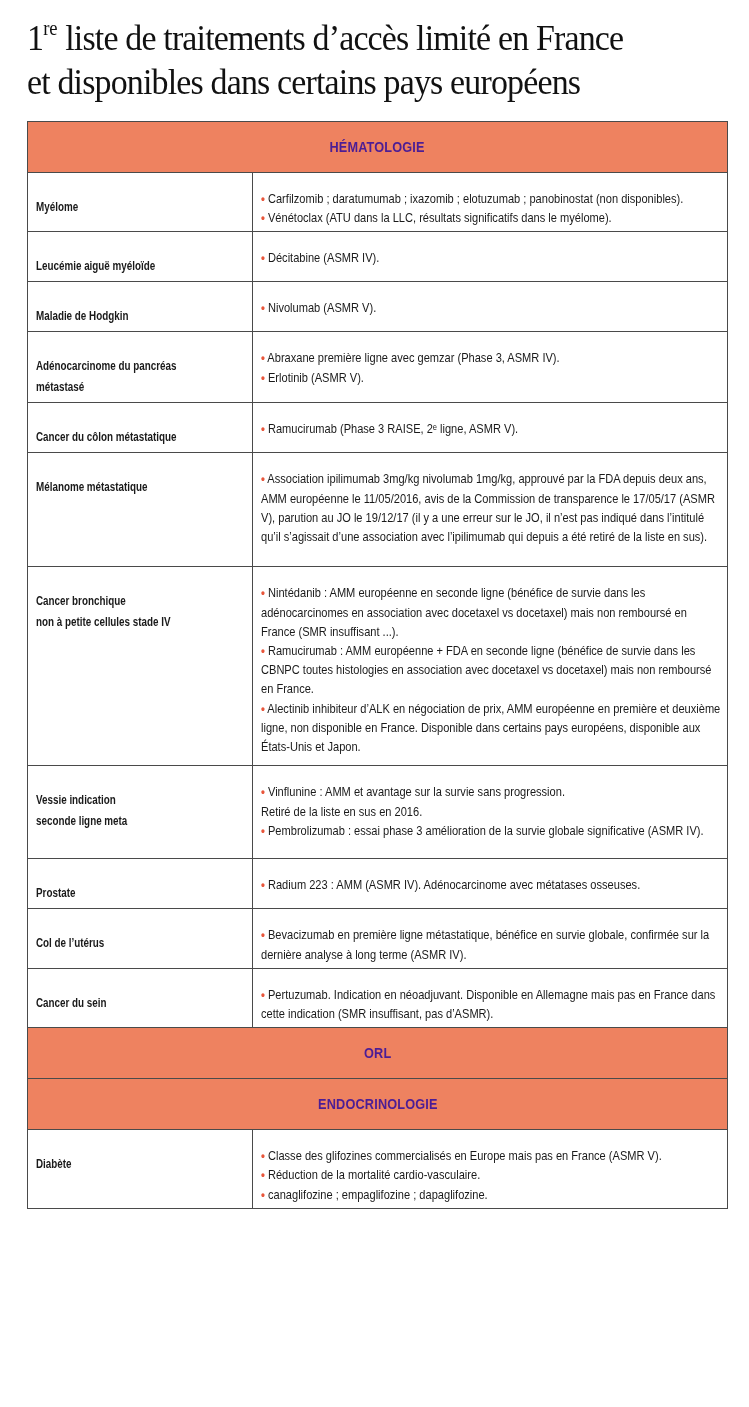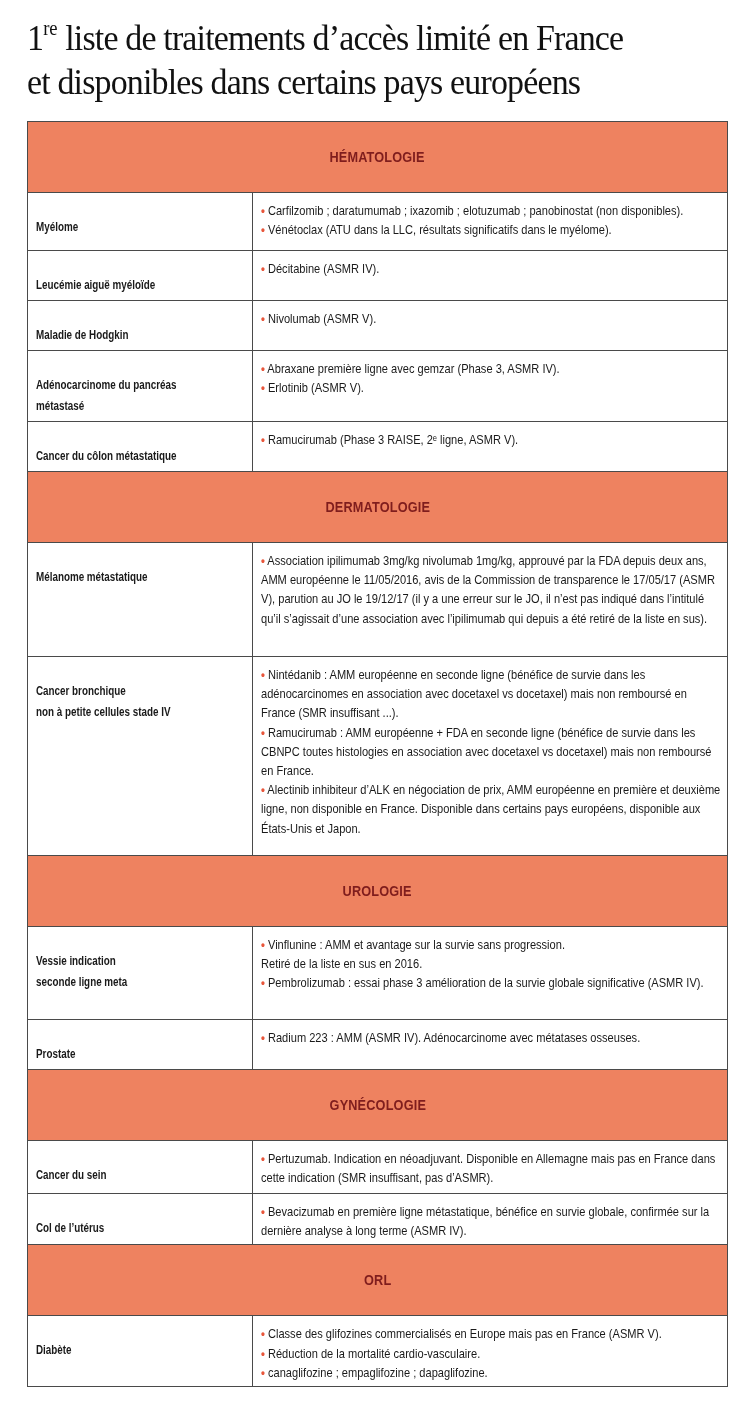--- a/index.html
+++ b/index.html
@@ -14,32 +14,32 @@
   }
   .title sup { font-size: 20px; vertical-align: 15px; line-height: 0; letter-spacing: 0; }
   table.grid {
     position: absolute; left: 27px; top: 121px; width: 701px;
     border-collapse: collapse;
     font-family: "Liberation Sans", "DejaVu Sans", sans-serif;
     color: #1a1a1a;
   }
   table.grid td { border: 1.5px solid #4a4a4a; vertical-align: top; }
   tr.section td {
-    background: #ee8260; color: #7f1d1d; text-align: center;
-    font-weight: bold; font-size: 15.5px; height: 42px; padding: 14px;
+    background: #ee8260; color: #4c1d95; text-align: center;
+    font-weight: bold; font-size: 15.5px; height: 42px; padding: 4px;
     vertical-align: middle; letter-spacing: 0.2px;
   }
   tr.section td span { display: inline-block; transform: scaleX(0.82); }
   td.disease {
     width: 208px; padding: 24px 8px 4px 8px;
     font-weight: bold; font-size: 12px; line-height: 21px;
   }
   td.disease span { display: inline-block; transform: scaleX(0.82); transform-origin: left top; white-space: nowrap; }
   td.treat {
-    padding: 8px 6px 4px 8px; font-size: 13.5px; line-height: 19.2px;
+    padding: 16px 6px 4px 8px; font-size: 13.5px; line-height: 19.2px;
   }
   td.treat .inner { display: block; width: 122%; transform: scaleX(0.82); transform-origin: left top; }
   .bullet-line { display: block; }
   .dot { color: #e8553a; font-weight: bold; }
 </style>
 </head>
 <body>
 
 <h1 class="title" style="margin:0;font-weight:normal;">
   <span style="display:block;"><span>1</span><sup>re</sup><span> liste de traitements d’accès limité en France</span></span>
@@ -86,83 +86,77 @@
         </td>
       </tr>
       <tr style="height: 32px;">
         <td class="disease"><span><span style="display: block; transform: none;">Cancer du côlon métastatique</span></span></td>
         <td class="treat">
           <div class="inner">
             <span class="bullet-line"><span class="dot">•</span> <span>Ramucirumab (Phase 3 RAISE, 2ᵉ ligne, ASMR V).</span></span>
           </div>
         </td>
       </tr>
-      <tr class="section">
-        <td colspan="2"><span>DERMATOLOGIE</span></td>
-      </tr>
       <tr style="height: 114px;">
         <td class="disease"><span><span style="display: block; transform: none;">Mélanome métastatique</span></span></td>
         <td class="treat">
           <div class="inner">
             <span class="bullet-line"><span class="dot">•</span> <span>Association ipilimumab 3mg/kg nivolumab 1mg/kg, approuvé par la FDA depuis deux ans, AMM européenne le 11/05/2016, avis de la Commission de transparence le 17/05/17 (ASMR V), parution au JO le 19/12/17 (il y a une erreur sur le JO, il n’est pas indiqué dans l’intitulé qu’il s’agissait d’une association avec l’ipilimumab qui depuis a été retiré de la liste en sus).</span></span>
           </div>
         </td>
       </tr>
       <tr style="height: 199px;">
         <td class="disease"><span><span style="display: block; transform: none;">Cancer bronchique</span><span style="display: block; transform: none;">non à petite cellules stade IV</span></span></td>
         <td class="treat">
           <div class="inner">
             <span class="bullet-line"><span class="dot">•</span> <span>Nintédanib : AMM européenne en seconde ligne (bénéfice de survie dans les adénocarcinomes en association avec docetaxel vs docetaxel) mais non remboursé en France (SMR insuffisant ...).</span></span>
             <span class="bullet-line"><span class="dot">•</span> <span>Ramucirumab : AMM européenne + FDA en seconde ligne (bénéfice de survie dans les CBNPC toutes histologies en association avec docetaxel vs docetaxel) mais non remboursé en France.</span></span>
             <span class="bullet-line"><span class="dot">•</span> <span>Alectinib inhibiteur d’ALK en négociation de prix, AMM européenne en première et deuxième ligne, non disponible en France. Disponible dans certains pays européens, disponible aux États-Unis et Japon.</span></span>
           </div>
         </td>
-      </tr>
-      <tr class="section">
-        <td colspan="2"><span>UROLOGIE</span></td>
       </tr>
       <tr style="height: 93px;">
         <td class="disease"><span><span style="display: block; transform: none;">Vessie indication</span><span style="display: block; transform: none;">seconde ligne meta</span></span></td>
         <td class="treat">
           <div class="inner">
             <span class="bullet-line"><span class="dot">•</span> <span>Vinflunine :  AMM et avantage sur la survie sans progression.</span></span>
             <span class="bullet-line"><span>Retiré de la liste en sus en 2016.</span></span>
             <span class="bullet-line"><span class="dot">•</span> <span>Pembrolizumab : essai phase 3 amélioration de la survie globale significative (ASMR IV).</span></span>
           </div>
         </td>
       </tr>
       <tr style="height: 32px;">
         <td class="disease"><span><span style="display: block; transform: none;">Prostate</span></span></td>
         <td class="treat">
           <div class="inner">
             <span class="bullet-line"><span class="dot">•</span> <span>Radium 223 : AMM (ASMR IV). Adénocarcinome avec métatases osseuses.</span></span>
           </div>
         </td>
       </tr>
-      <tr class="section">
-        <td colspan="2"><span>GYNÉCOLOGIE</span></td>
+      <tr style="height: 50px;">
+        <td class="disease"><span><span style="display: block; transform: none;">Col de l’utérus</span></span></td>
+        <td class="treat">
+          <div class="inner">
+            <span class="bullet-line"><span class="dot">•</span> <span>Bevacizumab en première ligne métastatique, bénéfice en survie globale, confirmée sur la dernière analyse à long terme (ASMR IV).</span></span>
+          </div>
+        </td>
       </tr>
       <tr style="height: 53px;">
         <td class="disease"><span><span style="display: block; transform: none;">Cancer du sein</span></span></td>
         <td class="treat">
           <div class="inner">
             <span class="bullet-line"><span class="dot">•</span> <span>Pertuzumab. Indication en néoadjuvant. Disponible en Allemagne mais pas en France dans cette indication (SMR insuffisant, pas d’ASMR).</span></span>
           </div>
         </td>
       </tr>
-      <tr style="height: 50px;">
-        <td class="disease"><span><span style="display: block; transform: none;">Col de l’utérus</span></span></td>
-        <td class="treat">
-          <div class="inner">
-            <span class="bullet-line"><span class="dot">•</span> <span>Bevacizumab en première ligne métastatique, bénéfice en survie globale, confirmée sur la dernière analyse à long terme (ASMR IV).</span></span>
-          </div>
-        </td>
+      <tr class="section">
+        <td colspan="2"><span>ORL</span></td>
       </tr>
       <tr class="section">
-        <td colspan="2"><span>ORL</span></td>
+        <td colspan="2"><span>ENDOCRINOLOGIE</span></td>
       </tr>
       <tr style="height: 54px;">
         <td class="disease"><span><span style="display: block; transform: none;">Diabète</span></span></td>
         <td class="treat">
           <div class="inner">
             <span class="bullet-line"><span class="dot">•</span> <span>Classe des glifozines commercialisés en Europe mais pas en France (ASMR V).</span></span>
             <span class="bullet-line"><span class="dot">•</span> <span>Réduction de la mortalité cardio-vasculaire.</span></span>
             <span class="bullet-line"><span class="dot">•</span> <span>canaglifozine ; empaglifozine ; dapaglifozine.</span></span>
           </div>
         </td>

